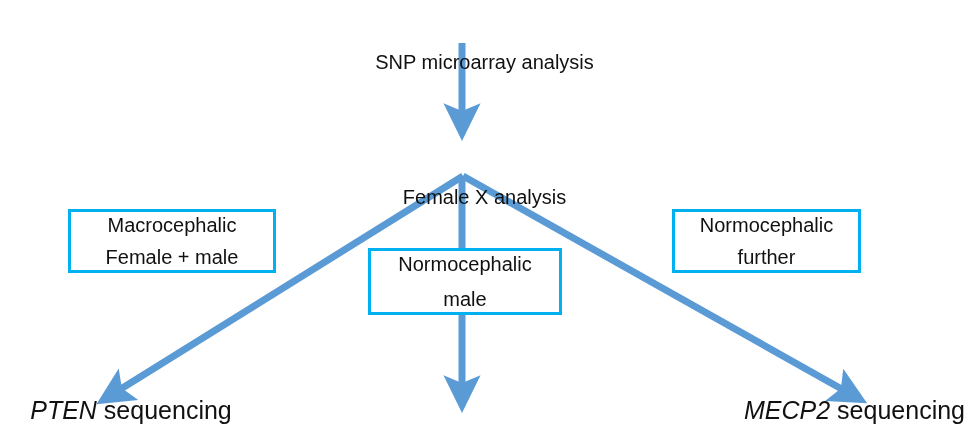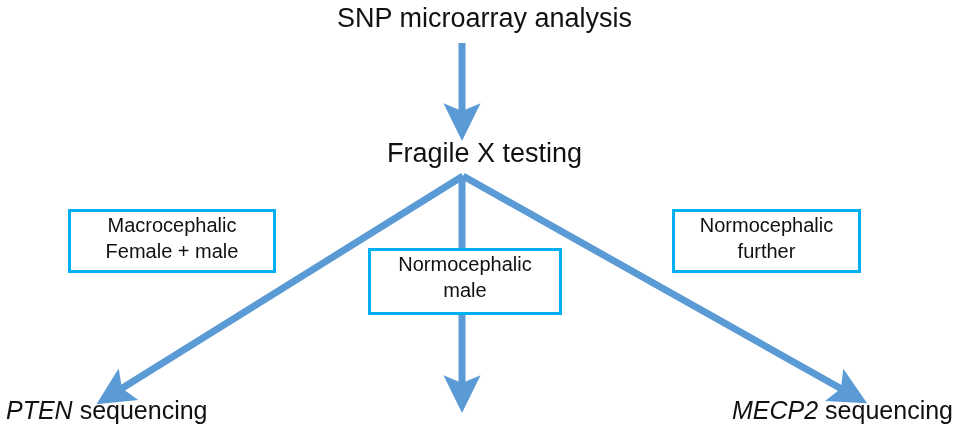--- a/index.html
+++ b/index.html
@@ -28,37 +28,38 @@
     pointer-events: none;
   }
   .node-text {
     position: absolute;
     text-align: center;
     white-space: nowrap;
     line-height: 1.15;
     color: #111111;
   }
   .title-text {
-    font-size: 27px;
+    font-size: 20px;
+    margin-top: 48px;
   }
   .leaf-text {
     font-size: 25px;
   }
   .leaf-text .gene {
     font-style: italic;
   }
   .box {
     position: absolute;
     box-sizing: border-box;
     border: 3px solid #00b0f0;
     background: #ffffff;
     display: flex;
     flex-direction: column;
     align-items: center;
-    justify-content: flex-start;
+    justify-content: space-between;
     text-align: center;
     font-size: 20px;
     line-height: 1.3;
     color: #111111;
     z-index: 5;
   }
   .box .line { display: block; white-space: nowrap; }
 </style>
 </head>
 <body>
@@ -78,39 +79,39 @@
 
     <line x1="463" y1="176" x2="847" y2="392" stroke="#5b9bd5" stroke-width="7" marker-end="url(#ah)"></line>
 
     <line x1="462" y1="176" x2="462" y2="250" stroke="#5b9bd5" stroke-width="7"></line>
 
     <line x1="462" y1="314" x2="462" y2="390" stroke="#5b9bd5" stroke-width="7" marker-end="url(#ah)"></line>
   </svg>
 
   <div class="node-text title-text" style="left:0; right:0; top:3px;">SNP microarray analysis</div>
 
-  <div class="node-text title-text" style="left:0; right:0; top:138px;">Fragile X testing</div>
+  <div class="node-text title-text" style="left:0; right:0; top:138px;">Female X analysis</div>
 
   <div class="box" style="left:68px; top:209px; width:208px; height:64px;">
     <span class="line">Macrocephalic</span>
     <span class="line">Female + male</span>
   </div>
 
   <div class="box" style="left:368px; top:248px; width:194px; height:67px;">
     <span class="line">Normocephalic</span>
     <span class="line">male</span>
   </div>
 
   <div class="box" style="left:672px; top:209px; width:189px; height:64px;">
     <span class="line">Normocephalic</span>
     <span class="line">further</span>
   </div>
 
-  <div class="node-text leaf-text" style="left:0px; top:396px; width:250px; text-align:left; padding-left:6px;">
+  <div class="node-text leaf-text" style="left:0px; top:396px; width:250px; text-align:center; padding-left:6px;">
     <span class="gene">PTEN</span><span> sequencing</span>
   </div>
 
 
-  <div class="node-text leaf-text" style="right:0px; top:396px; width:270px; text-align:right; padding-right:16px;">
+  <div class="node-text leaf-text" style="right:0px; top:396px; width:270px; text-align:right; padding-right:4px;">
     <span class="gene">MECP2</span><span> sequencing</span>
   </div>
 
 </div>
 
 </body></html>

